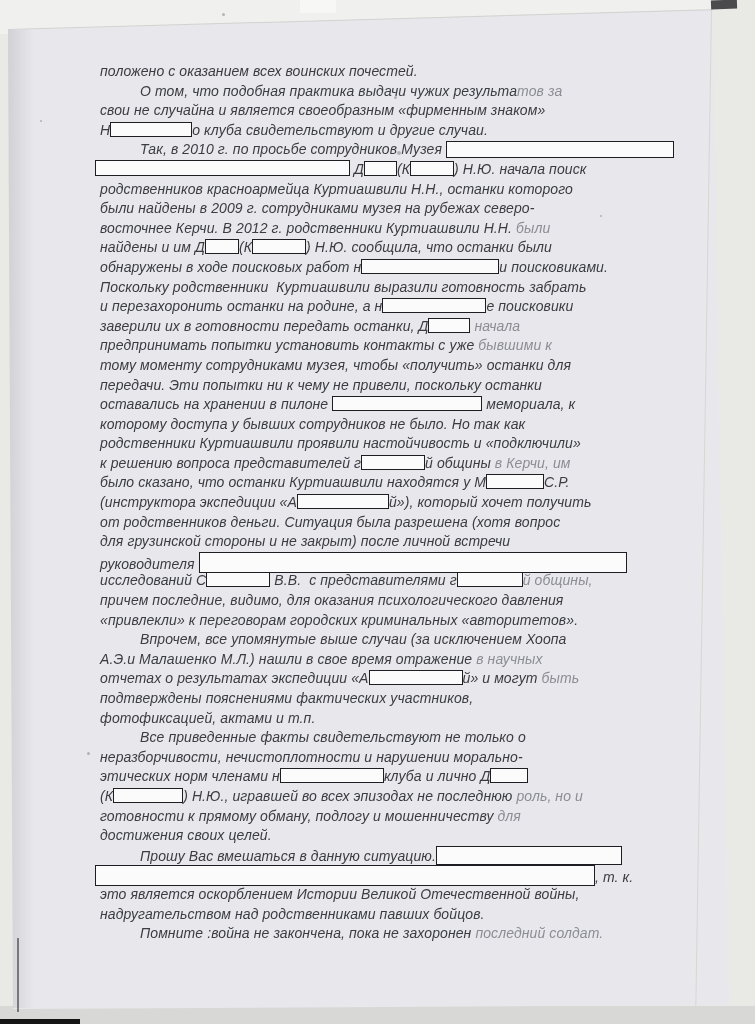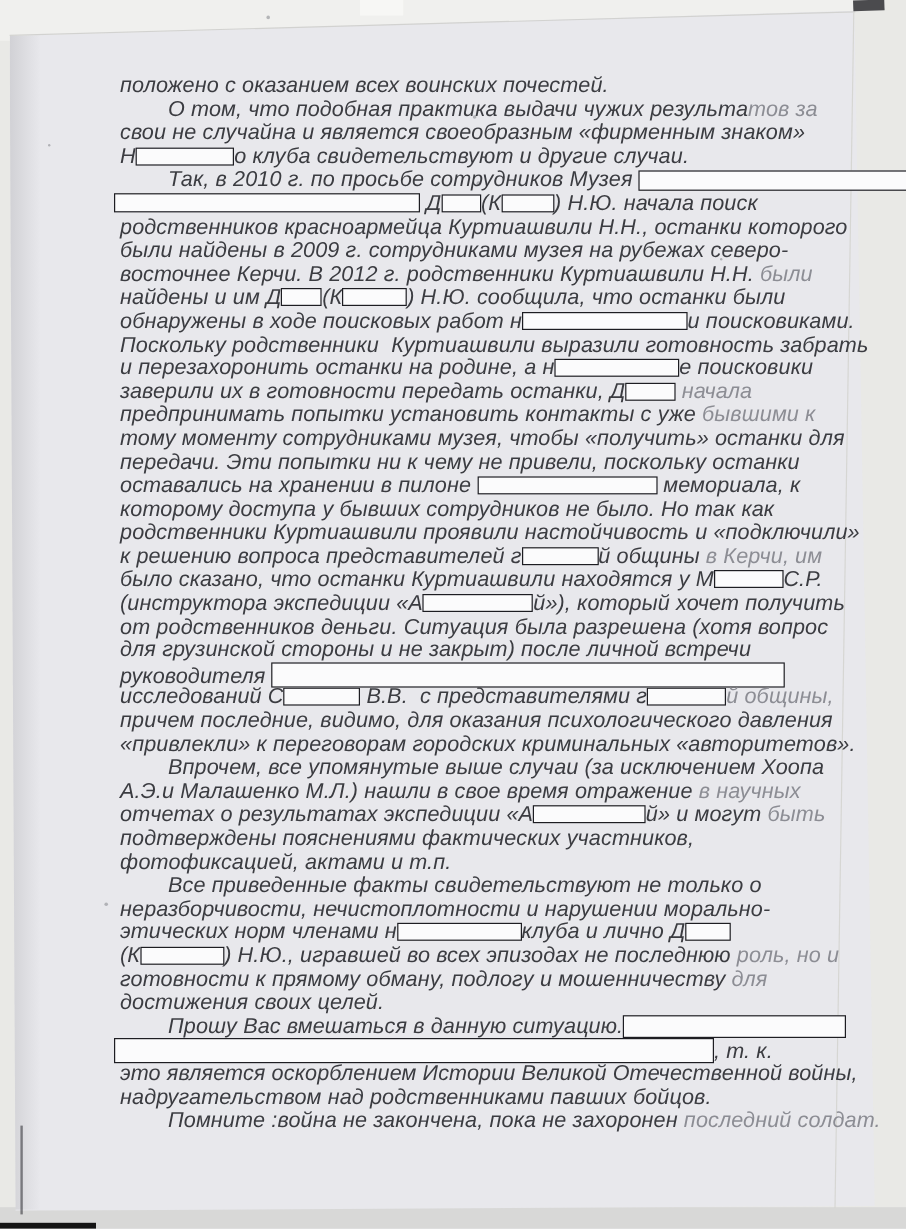--- a/index.html
+++ b/index.html
@@ -26,21 +26,21 @@
   .edge-right{position:absolute;left:711px;top:10px;width:1px;height:997px;background:#d6d6d3;
     transform:rotate(0.9deg);transform-origin:top left;}
   .bottom-bar{position:absolute;left:0;top:1019px;width:80px;height:5px;background:#141414;}
   .left-edge-line{position:absolute;left:17px;top:938px;width:2px;height:74px;background:rgba(40,40,45,0.55);}
   .top-right-tab{position:absolute;left:711px;top:0;width:26px;height:9px;background:#4b4b4e;transform:rotate(-2deg);}
   .top-notch{position:absolute;left:300px;top:0;width:36px;height:13px;background:#f7f7f5;}
   .speck{position:absolute;border-radius:50%;background:#84858b;opacity:.55;}
   
   .text{
     position:absolute;left:100px;top:62px;width:600px;
-    font-style:italic;font-size:18px;line-height:19.6px;
+    font-style:italic;font-size:14px;line-height:19.6px;
     color:var(--ink,#3b3c41);letter-spacing:0.1px;white-space:pre;
   }
   .line{height:19.6px;}
   .line.indent{text-indent:40px;}
   .line.outdent{margin-left:-5px;font-style:italic;}
   .light{color:var(--ink_light,#8c8d94);}
   .redaction{
     display:inline-block;box-sizing:border-box;
     background:var(--redaction_fill,#fbfbfc);
     border:1.6px solid var(--redaction_border,#1d1d22);

